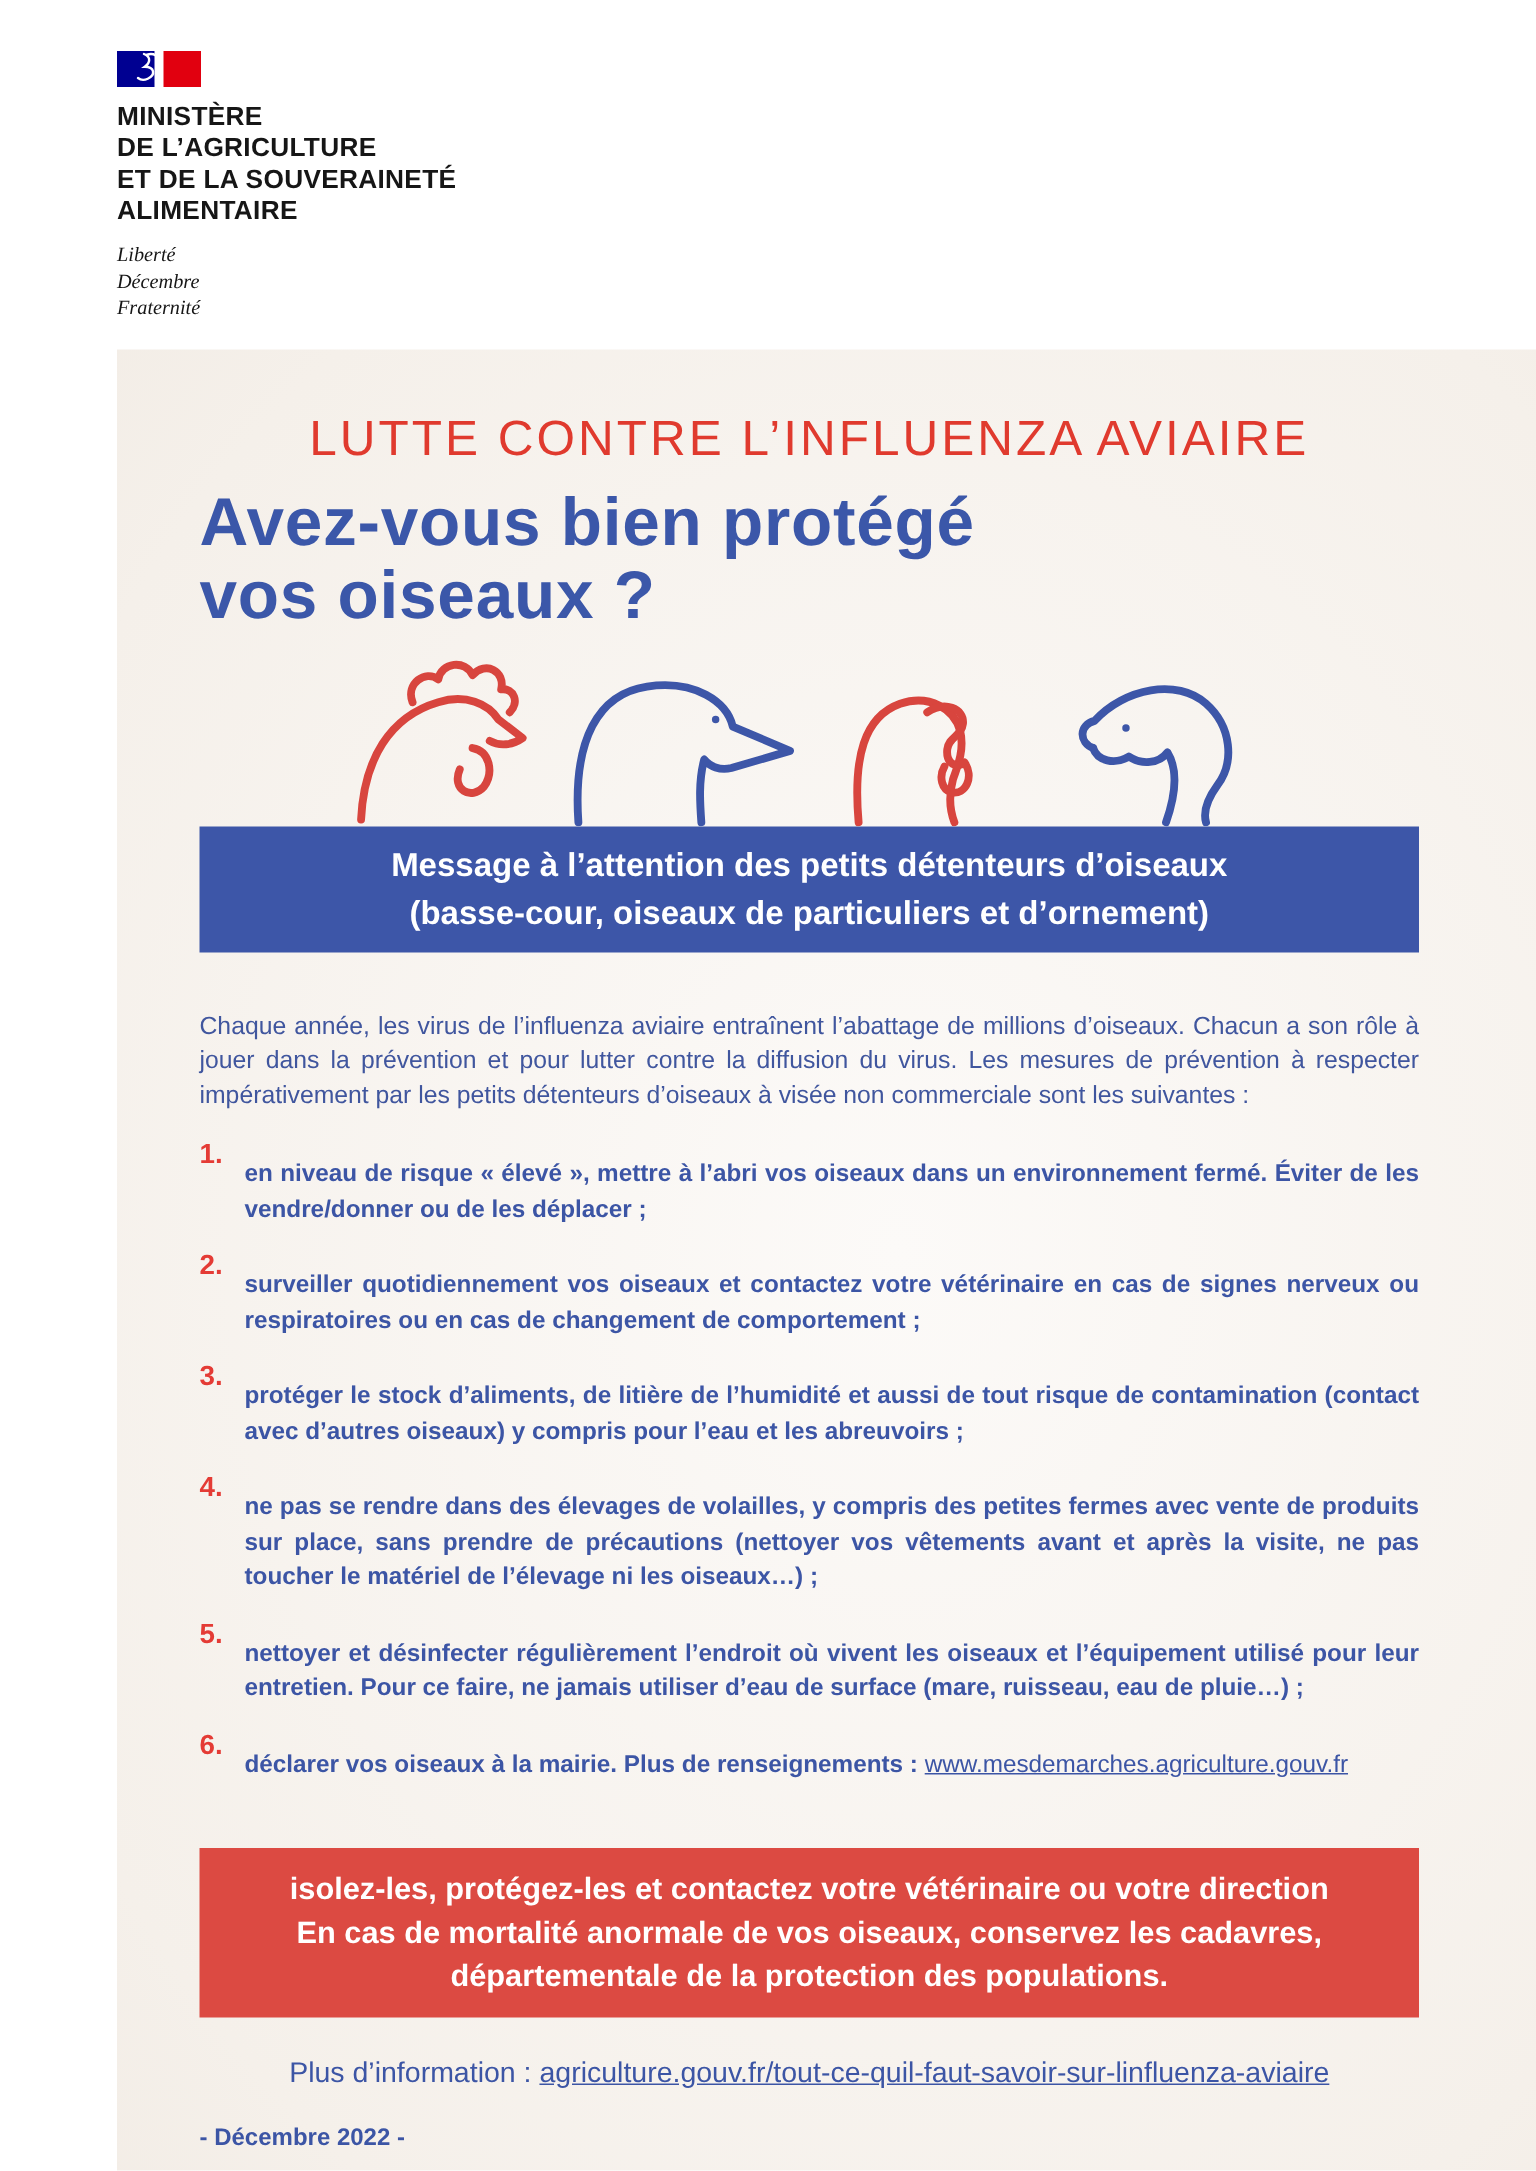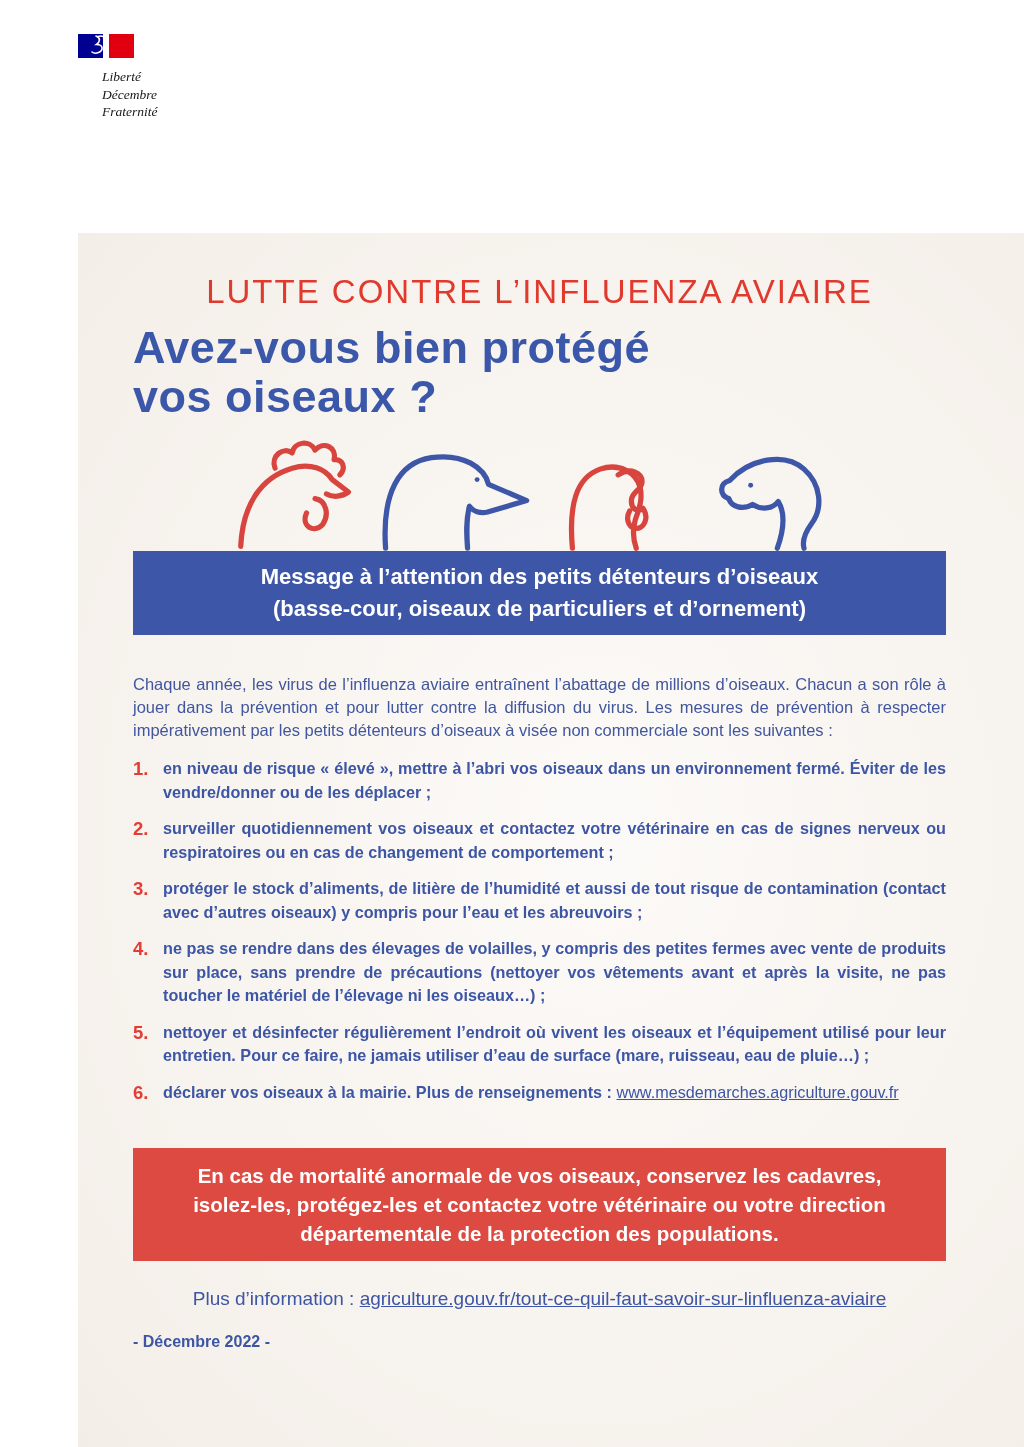--- a/index.html
+++ b/index.html
@@ -8,21 +8,21 @@
     background:#ffffff;
     font-family:"Liberation Sans", sans-serif;
     -webkit-font-smoothing:antialiased;
   }
   
   .gov-header{position:absolute;left:78px;top:34px;}
   .flag{display:block;margin-bottom:9px;}
   .ministry div{
     font-weight:bold;font-size:17.5px;line-height:21px;color:#161616;letter-spacing:.2px;
   }
-  .motto{margin-top:10px;margin-left:24px;}
+  .motto{margin-top:10px;}
   .motto div{
     font-family:"Liberation Serif", serif;font-style:italic;
     font-size:13.5px;line-height:17.5px;color:#161616;
   }
   
   .poster{
     position:absolute;left:78px;top:233px;width:946px;height:1431px;
     background:radial-gradient(ellipse 120% 95% at 55% 42%, #fcfaf8 0%, #f5f0ea 55%, #ebe3da 100%);
   }
   .content{width:813px;margin-left:55px;padding-top:40px;}
@@ -42,21 +42,21 @@
   }
   .intro{
     margin-top:38px;color:#40569e;font-size:16.5px;line-height:23px;text-align:justify;
   }
   .measures{margin-top:15px;}
   .measure{display:flex;margin-top:13px;}
   .measure-num{
     width:30px;flex:none;color:#e43b35;font-weight:bold;font-size:18.5px;line-height:23px;
   }
   .measure-text{
-    flex:1;color:#3c55a5;font-weight:bold;font-size:16.2px;line-height:23.5px;text-align:justify;
+    flex:1;color:#3c55a5;font-weight:bold;font-size:16.2px;line-height:23.5px;text-align:justify;margin-top:14px;
   }
   .measure-text a{color:#3c55a5;font-weight:normal;text-decoration:underline;}
   .alert{
     margin-top:44px;background:#dc4a42;color:#ffffff;font-weight:bold;
     font-size:20.5px;line-height:29px;text-align:center;padding:13px 8px;
   }
   .alert div{white-space:nowrap;}
   .more-info{margin-top:27px;text-align:center;font-size:19px;color:#3c55a5;}
   .more-info .label{font-weight:normal;}
   .more-info a{color:#3c55a5;font-weight:normal;text-decoration:underline;}
@@ -65,20 +65,26 @@
 </head>
 <body>
 
 <div class="gov-header">
   <svg class="flag" width="57" height="24" viewBox="0 0 57 24">
     <rect x="0" y="0" width="25" height="24" fill="#000091"></rect>
     <rect x="31" y="0" width="25" height="24" fill="#e1000f"></rect>
     <path d="M18,2 C23,4 22,8 18.5,10.5 C25,10.5 26,16 20.5,18.5 C18,19.6 15.5,19.2 14,18
              M20,2.5 C24.5,1 28,3.5 27.5,7" fill="none" stroke="#ffffff" stroke-width="1.6" stroke-linecap="round"></path>
   </svg>
+  <div class="ministry">
+    <div>MINISTÈRE</div>
+    <div>DE L’AGRICULTURE</div>
+    <div>ET DE LA SOUVERAINETÉ</div>
+    <div>ALIMENTAIRE</div>
+  </div>
   <div class="motto">
     <div>Liberté</div>
     <div>Décembre</div>
     <div>Fraternité</div>
   </div>
 </div>
 
 <div class="poster">
   <div class="content">
 
@@ -138,22 +144,22 @@
         <div class="measure-num">5.</div>
         <div class="measure-text">nettoyer et désinfecter régulièrement l’endroit où vivent les oiseaux et l’équipement utilisé pour leur entretien. Pour ce faire, ne jamais utiliser d’eau de surface (mare, ruisseau, eau de pluie…) ;</div>
       </div>
       <div class="measure">
         <div class="measure-num">6.</div>
         <div class="measure-text"><span>déclarer vos oiseaux à la mairie. Plus de renseignements : </span><a href="#">www.mesdemarches.agriculture.gouv.fr</a></div>
       </div>
     </div>
 
     <div class="alert">
+      <div>isolez-les, protégez-les et contactez votre vétérinaire ou votre direction</div>
       <div>En cas de mortalité anormale de vos oiseaux, conservez les cadavres,</div>
-      <div>isolez-les, protégez-les et contactez votre vétérinaire ou votre direction</div>
       <div>départementale de la protection des populations.</div>
     </div>
 
     <div class="more-info">
       <span class="label">Plus d’information : </span><a href="#">agriculture.gouv.fr/tout-ce-quil-faut-savoir-sur-linfluenza-aviaire</a>
     </div>
 
     <div class="date">- Décembre 2022 -</div>
 
   </div>

